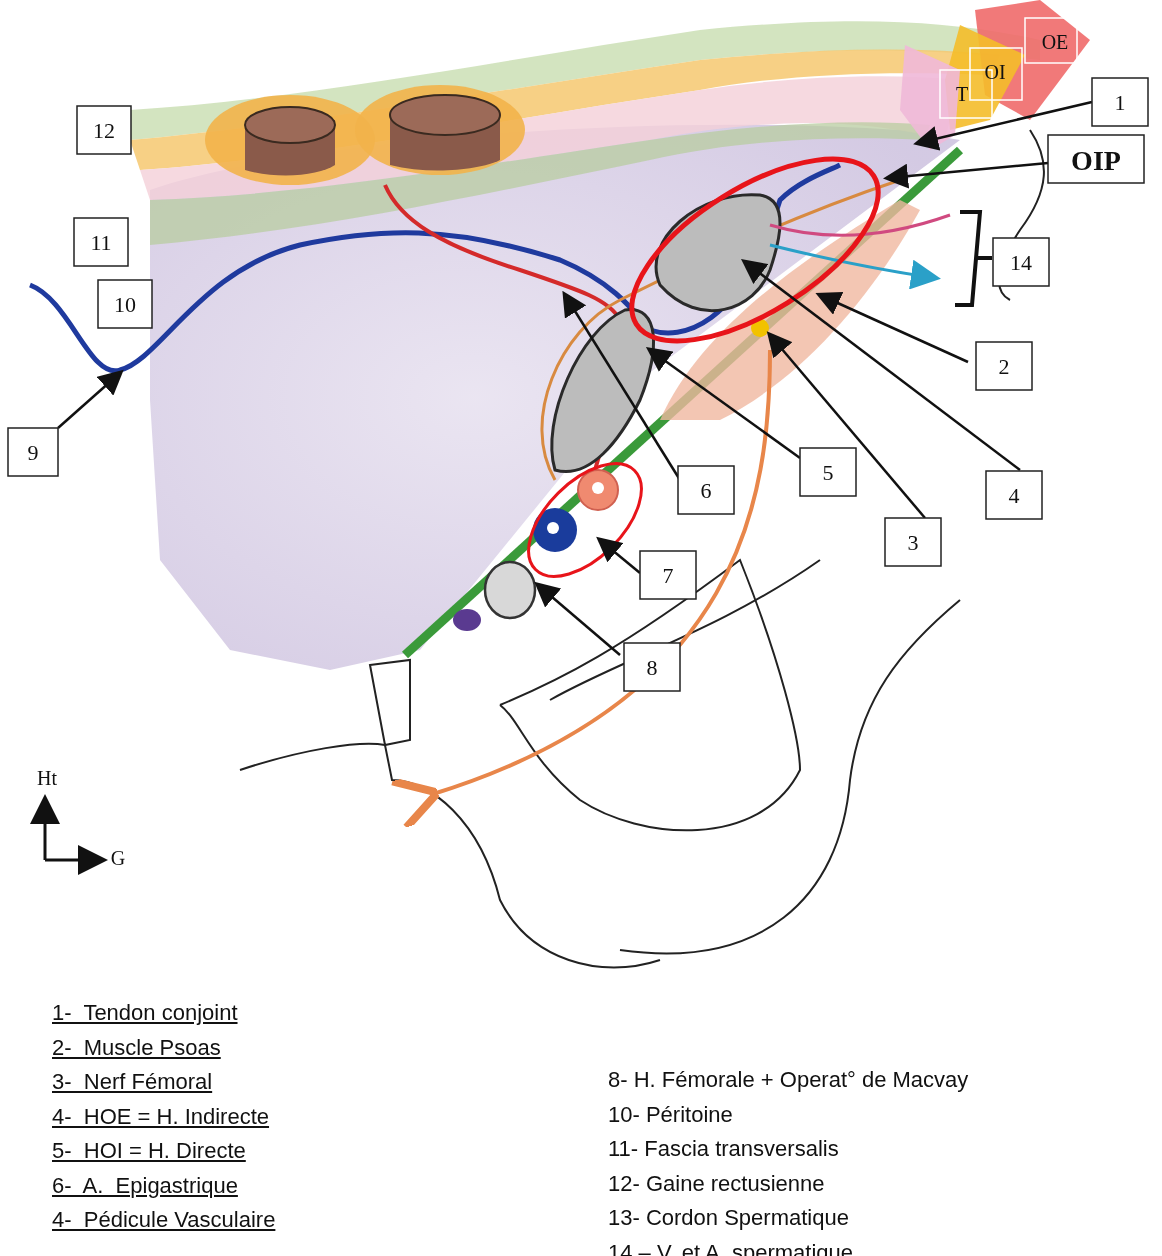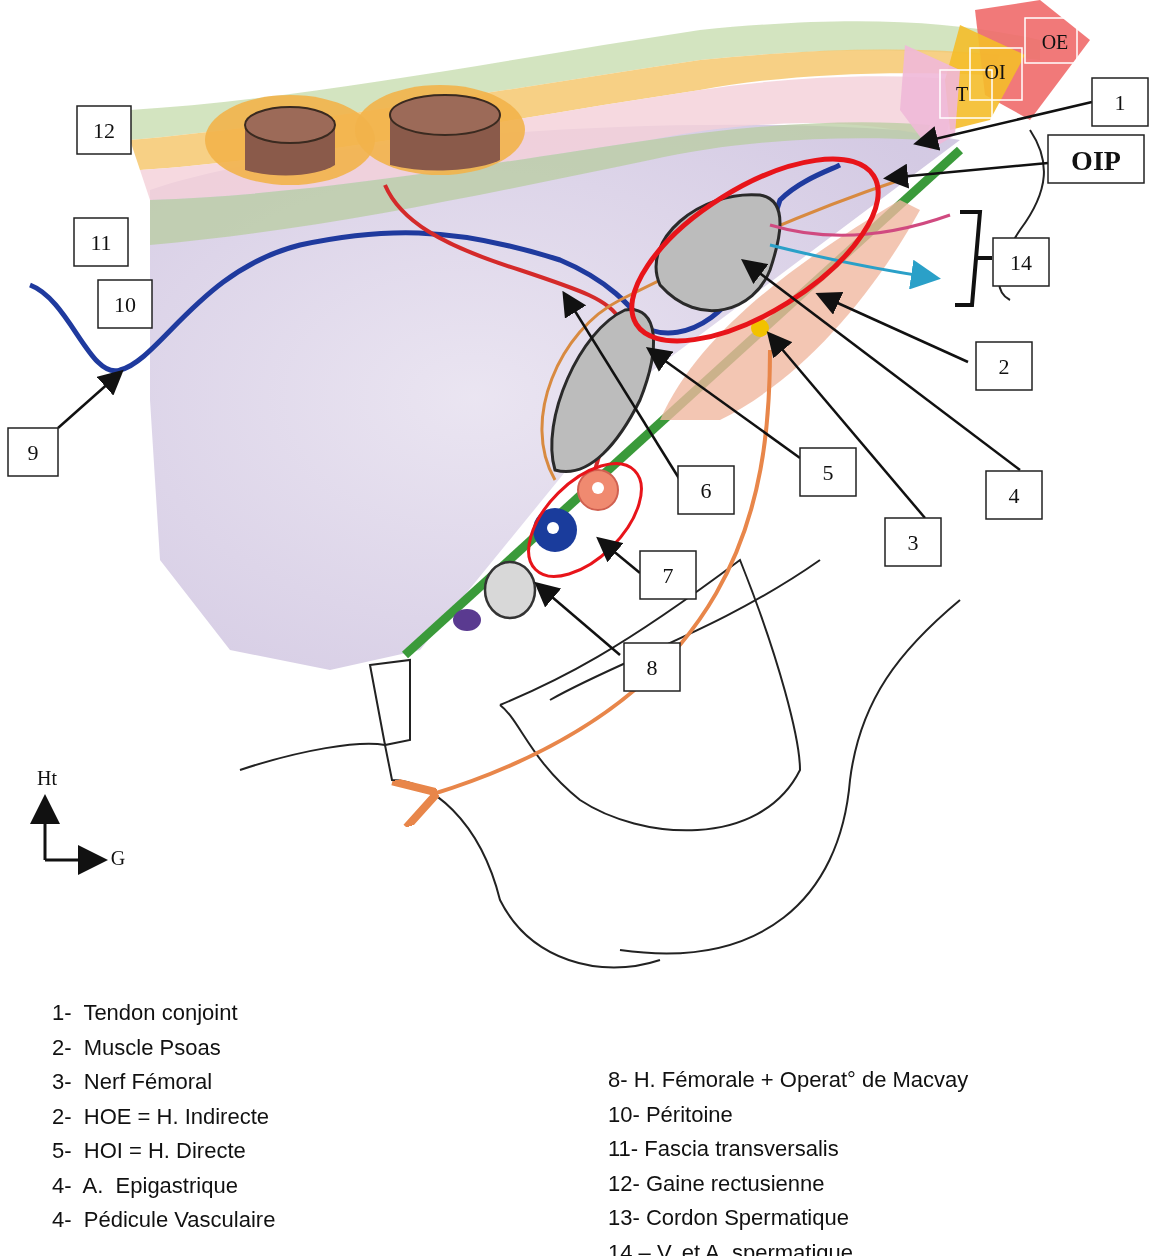--- a/index.html
+++ b/index.html
@@ -5,21 +5,21 @@
   html,body{margin:0;padding:0;background:#fff;}
   body{width:1162px;height:1256px;position:relative;overflow:hidden;font-family:"Liberation Serif",serif;}
   #diagram{position:absolute;left:0;top:0;width:1162px;height:990px;}
   .lbl-box{fill:#fff;stroke:#222;stroke-width:1.5;}
   .lbl-txt{font-family:"Liberation Serif",serif;font-size:22px;fill:#111;text-anchor:middle;dominant-baseline:central;}
   .oip-txt{font-family:"Liberation Serif",serif;font-size:28px;font-weight:bold;fill:#111;text-anchor:middle;dominant-baseline:central;}
   .layer-txt{font-family:"Liberation Serif",serif;font-size:20px;fill:#111;text-anchor:middle;dominant-baseline:central;}
   .leader{stroke:#111;stroke-width:2.5;fill:none;}
   .legend{position:absolute;top:996px;font-family:"Liberation Sans",sans-serif;font-size:22px;color:#111;line-height:34.5px;}
   .legend div{white-space:pre;}
-  #legend-left{left:52px;}
+  #legend-left{left:52px;text-decoration:underline;}
   #legend-right{left:608px;top:1063px;}
 </style>
 </head>
 <body>
 
 <svg id="diagram" viewBox="0 0 1162 990" xmlns="http://www.w3.org/2000/svg">
   <defs>
     <marker id="arrowhead" markerWidth="10" markerHeight="10" refX="8" refY="5" orient="auto">
       <path d="M0,0 L10,5 L0,10 z" fill="#111"></path>
     </marker>
@@ -180,23 +180,23 @@
     <line x1="45" y1="860" x2="102" y2="860" stroke="#111" stroke-width="3" marker-end="url(#arrowhead)"></line>
     <text class="layer-txt" x="47" y="778">Ht</text>
     <text class="layer-txt" x="118" y="858">G</text>
   </g>
 </svg>
 
 <div class="legend" id="legend-left">
   <div>1-  Tendon conjoint</div>
   <div>2-  Muscle Psoas</div>
   <div>3-  Nerf Fémoral</div>
-  <div>2-  HOE = H. Indirecte</div>
+  <div>4-  HOE = H. Indirecte</div>
   <div>5-  HOI = H. Directe</div>
-  <div>4-  A.  Epigastrique</div>
+  <div>6-  A.  Epigastrique</div>
   <div>4-  Pédicule Vasculaire</div>
 </div>
 
 <div class="legend" id="legend-right">
   <div>8- H. Fémorale + Operat° de Macvay</div>
   <div>10- Péritoine</div>
   <div>11- Fascia transversalis</div>
   <div>12- Gaine rectusienne</div>
   <div>13- Cordon Spermatique</div>
   <div>14 – V. et A. spermatique</div>

